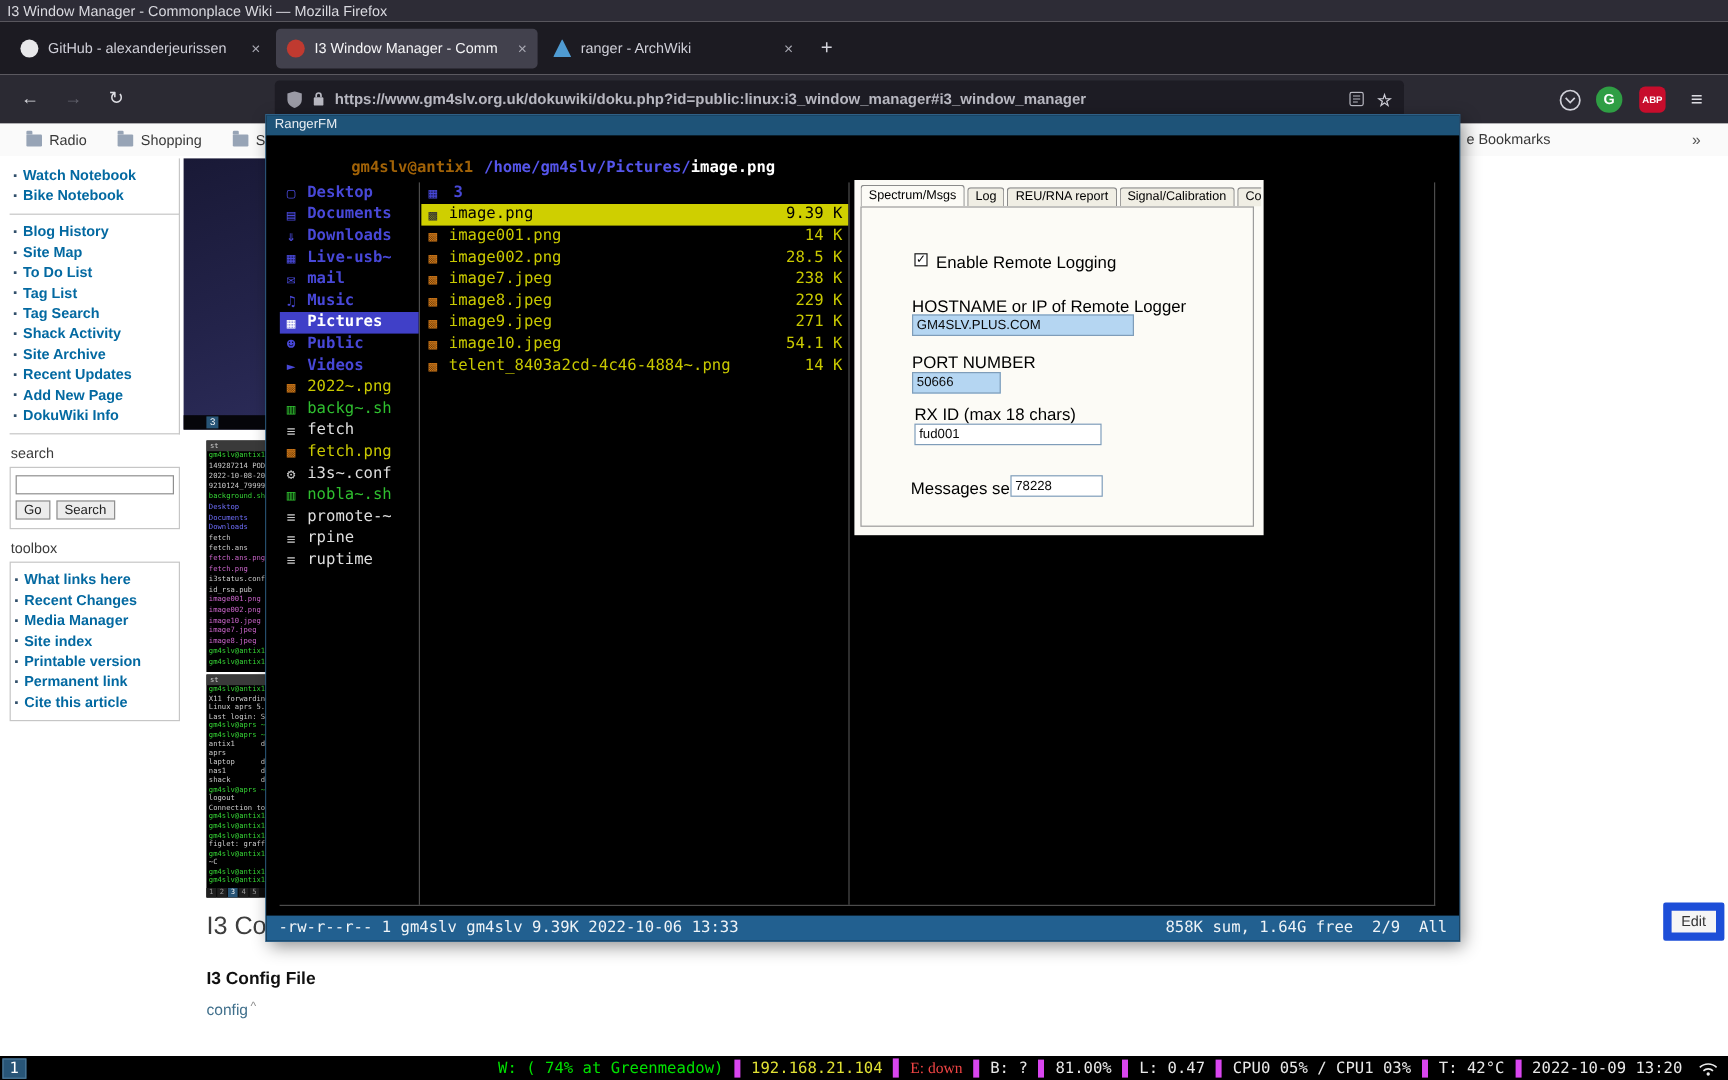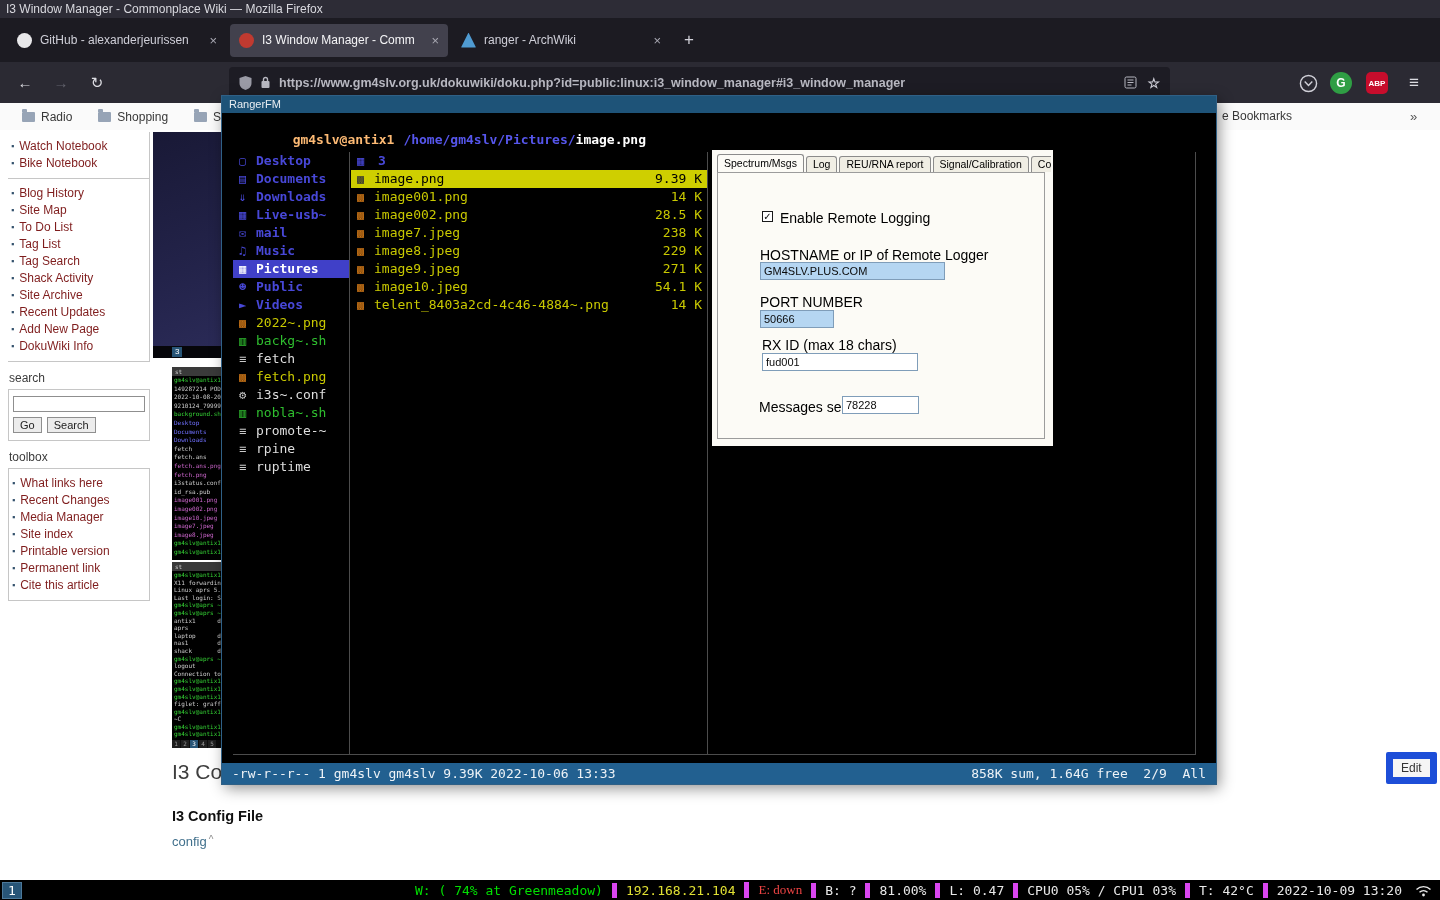--- a/index.html
+++ b/index.html
@@ -45,21 +45,21 @@
 .folder-ic:before{content:"";position:absolute;top:-3px;left:0;width:5px;height:3px;background:#97a4b6;border-radius:1px 1px 0 0;}
 .bm-right{position:absolute;left:1222px;top:0;line-height:27px;}
 .bm-chevron{position:absolute;left:1410px;top:0;line-height:27px;font-size:13px;color:#555;}
 
 
 .page{position:absolute;top:130px;left:0;width:1440px;height:750px;background:#fff;}
 .sidebar{position:absolute;left:8px;top:2px;width:142px;font-size:12px;}
 .side-group{border-bottom:1px solid #c6c6c6;border-right:1px solid #c6c6c6;padding:5px 0 7px 0;}
 .side-item{display:flex;align-items:center;height:17px;}
 .bullet{color:#32506b;font-size:9px;margin:0 5px 0 3px;}
-.side-link{color:#7f1d1d;cursor:pointer;}
+.side-link{color:#0369a1;cursor:pointer;font-weight:bold;}
 .side-label{margin:9px 0 4px 1px;color:#3c3c3c;}
 .side-box{border:1px solid #c6c6c6;padding:6px 4px 7px 4px;}
 .search-input{width:100%;height:16px;border:1px solid #8f8f8f;background:#fff;font-size:11px;font-family:inherit;}
 .btn-row{margin-top:5px;display:flex;}
 .mini-btn{border:1px solid #8f8f8f;background:#ececec;font-size:11px;color:#222;padding:1px 6px;margin-right:5px;font-family:inherit;}
 .toolbox-box{border:1px solid #c6c6c6;padding:5px 0 7px 0;}
 
 .shot-partial{position:absolute;left:153px;top:2px;width:69px;height:226px;background:linear-gradient(160deg,#191936 0%,#23234a 60%,#2b2b58 100%);}
 .shot-bar{position:absolute;left:0;bottom:0;width:100%;height:12px;background:#06060a;display:flex;align-items:center;}
 .shot-ws{margin-left:19px;background:#285577;color:#fff;font-size:8px;line-height:10px;padding:0 3px;}
@@ -80,21 +80,21 @@
 .h-sub{position:absolute;left:172px;top:678px;font-size:14.5px;font-weight:bold;color:#101010;}
 .config-line{position:absolute;left:172px;top:704px;font-size:13px;}
 .config-link{color:#41708c;cursor:pointer;}
 .config-caret{color:#8a8a8a;font-size:10px;margin-left:2px;vertical-align:top;}
 
 
 .ranger{position:absolute;left:222px;top:96px;width:994px;height:688px;background:#000;box-shadow:0 0 0 1px #2f6086,3px 4px 14px rgba(0,0,0,.45);}
 .r-title{height:17px;background:#1e5378;color:#e8edf2;font-size:11px;line-height:17px;padding-left:7px;}
 .r-term{position:absolute;top:17px;left:0;right:0;bottom:0;background:#000;font-family:"DejaVu Sans Mono",monospace;font-size:13px;}
 .r-prompt{position:absolute;left:8px;top:4px;font-weight:bold;white-space:pre;}
-.r-user{color:#fdba74;}
+.r-user{color:#a16207;}
 .r-path{color:#5656ec;margin-left:9px;}
 .r-file{color:#fff;}
 .r-cols{position:absolute;left:11px;top:39px;width:963px;height:603px;border-right:1px solid #4c4c4c;border-bottom:1px solid #4c4c4c;}
 .col-left{position:absolute;left:0;top:0;width:117px;height:100%;border-right:1px solid #4c4c4c;overflow:hidden;}
 .col-mid{position:absolute;left:118px;top:0;width:357px;height:100%;border-right:1px solid #4c4c4c;overflow:hidden;}
 .col-prev{position:absolute;left:476px;top:0;right:0;height:100%;}
 .f-row{height:18px;line-height:18px;display:flex;padding-left:6px;white-space:nowrap;}
 .f-ic{width:17px;flex:none;font-size:12px;}
 .f-name{flex:1;overflow:hidden;}
 .f-size{flex:none;padding:0 5px 0 4px;}

